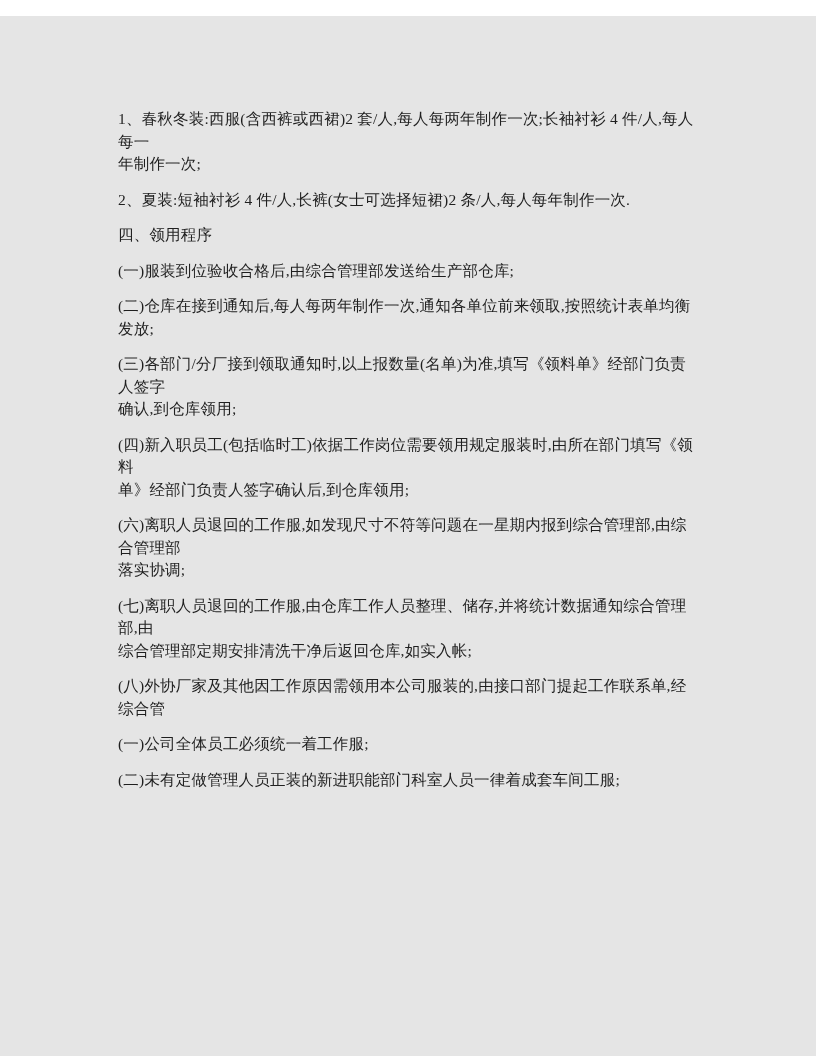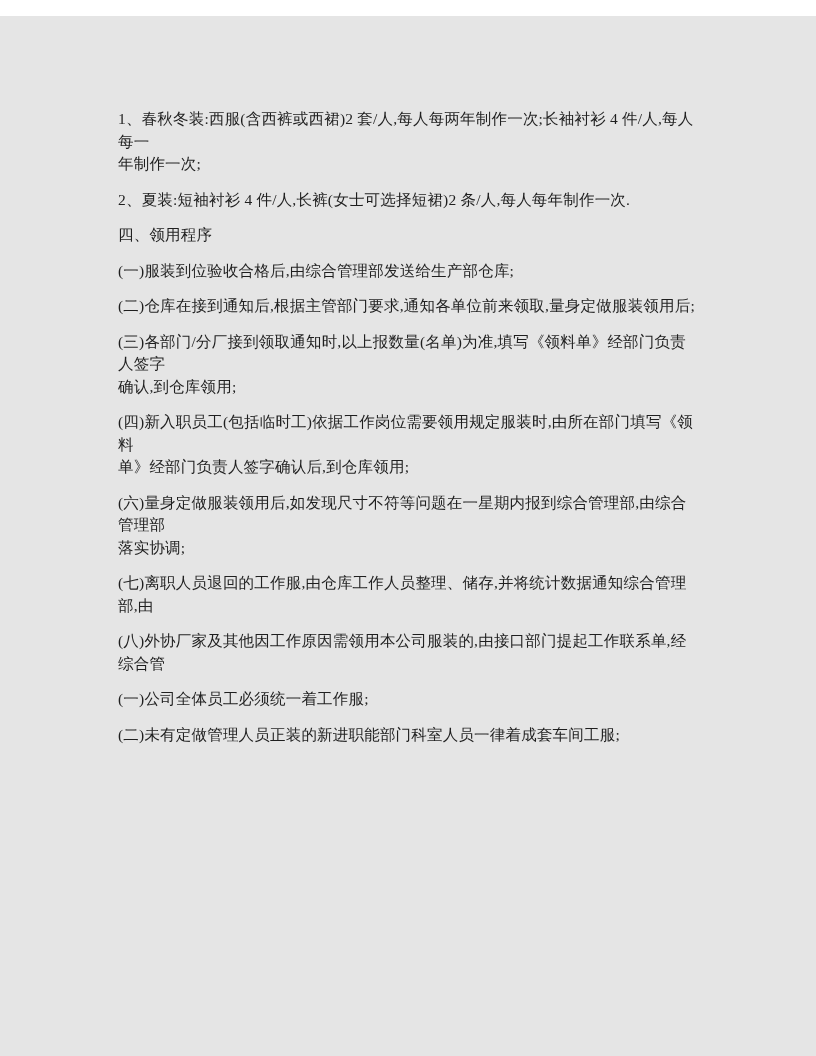--- a/index.html
+++ b/index.html
@@ -49,36 +49,37 @@
       <p class="para">
         <span class="line">2、夏装:短袖衬衫 4 件/人,长裤(女士可选择短裙)2 条/人,每人每年制作一次.</span>
       </p>
       <p class="para heading">
         <span class="line">四、领用程序</span>
       </p>
       <p class="para">
         <span class="line">(一)服装到位验收合格后,由综合管理部发送给生产部仓库;</span>
       </p>
       <p class="para">
-        <span class="line">(二)仓库在接到通知后,根据主管部门要求,通知各单位前来领取,量身定做服装领用后;</span>
+        <span class="line">(二)仓库在接到通知后,每人每两年制作一次,通知各单位前来领取,按照统计表单均衡发放;</span>
       </p>
       <p class="para">
         <span class="line">(三)各部门/分厂接到领取通知时,以上报数量(名单)为准,填写《领料单》经部门负责人签字</span>
         <span class="line">确认,到仓库领用;</span>
       </p>
       <p class="para">
         <span class="line">(四)新入职员工(包括临时工)依据工作岗位需要领用规定服装时,由所在部门填写《领料</span>
         <span class="line">单》经部门负责人签字确认后,到仓库领用;</span>
       </p>
       <p class="para">
-        <span class="line">(六)量身定做服装领用后,如发现尺寸不符等问题在一星期内报到综合管理部,由综合管理部</span>
+        <span class="line">(六)离职人员退回的工作服,如发现尺寸不符等问题在一星期内报到综合管理部,由综合管理部</span>
         <span class="line">落实协调;</span>
       </p>
       <p class="para">
         <span class="line">(七)离职人员退回的工作服,由仓库工作人员整理、储存,并将统计数据通知综合管理部,由</span>
+        <span class="line">综合管理部定期安排清洗干净后返回仓库,如实入帐;</span>
       </p>
       <p class="para">
         <span class="line">(八)外协厂家及其他因工作原因需领用本公司服装的,由接口部门提起工作联系单,经综合管</span>
       </p>
       <p class="para">
         <span class="line">(一)公司全体员工必须统一着工作服;</span>
       </p>
       <p class="para">
         <span class="line">(二)未有定做管理人员正装的新进职能部门科室人员一律着成套车间工服;</span>
       </p>

